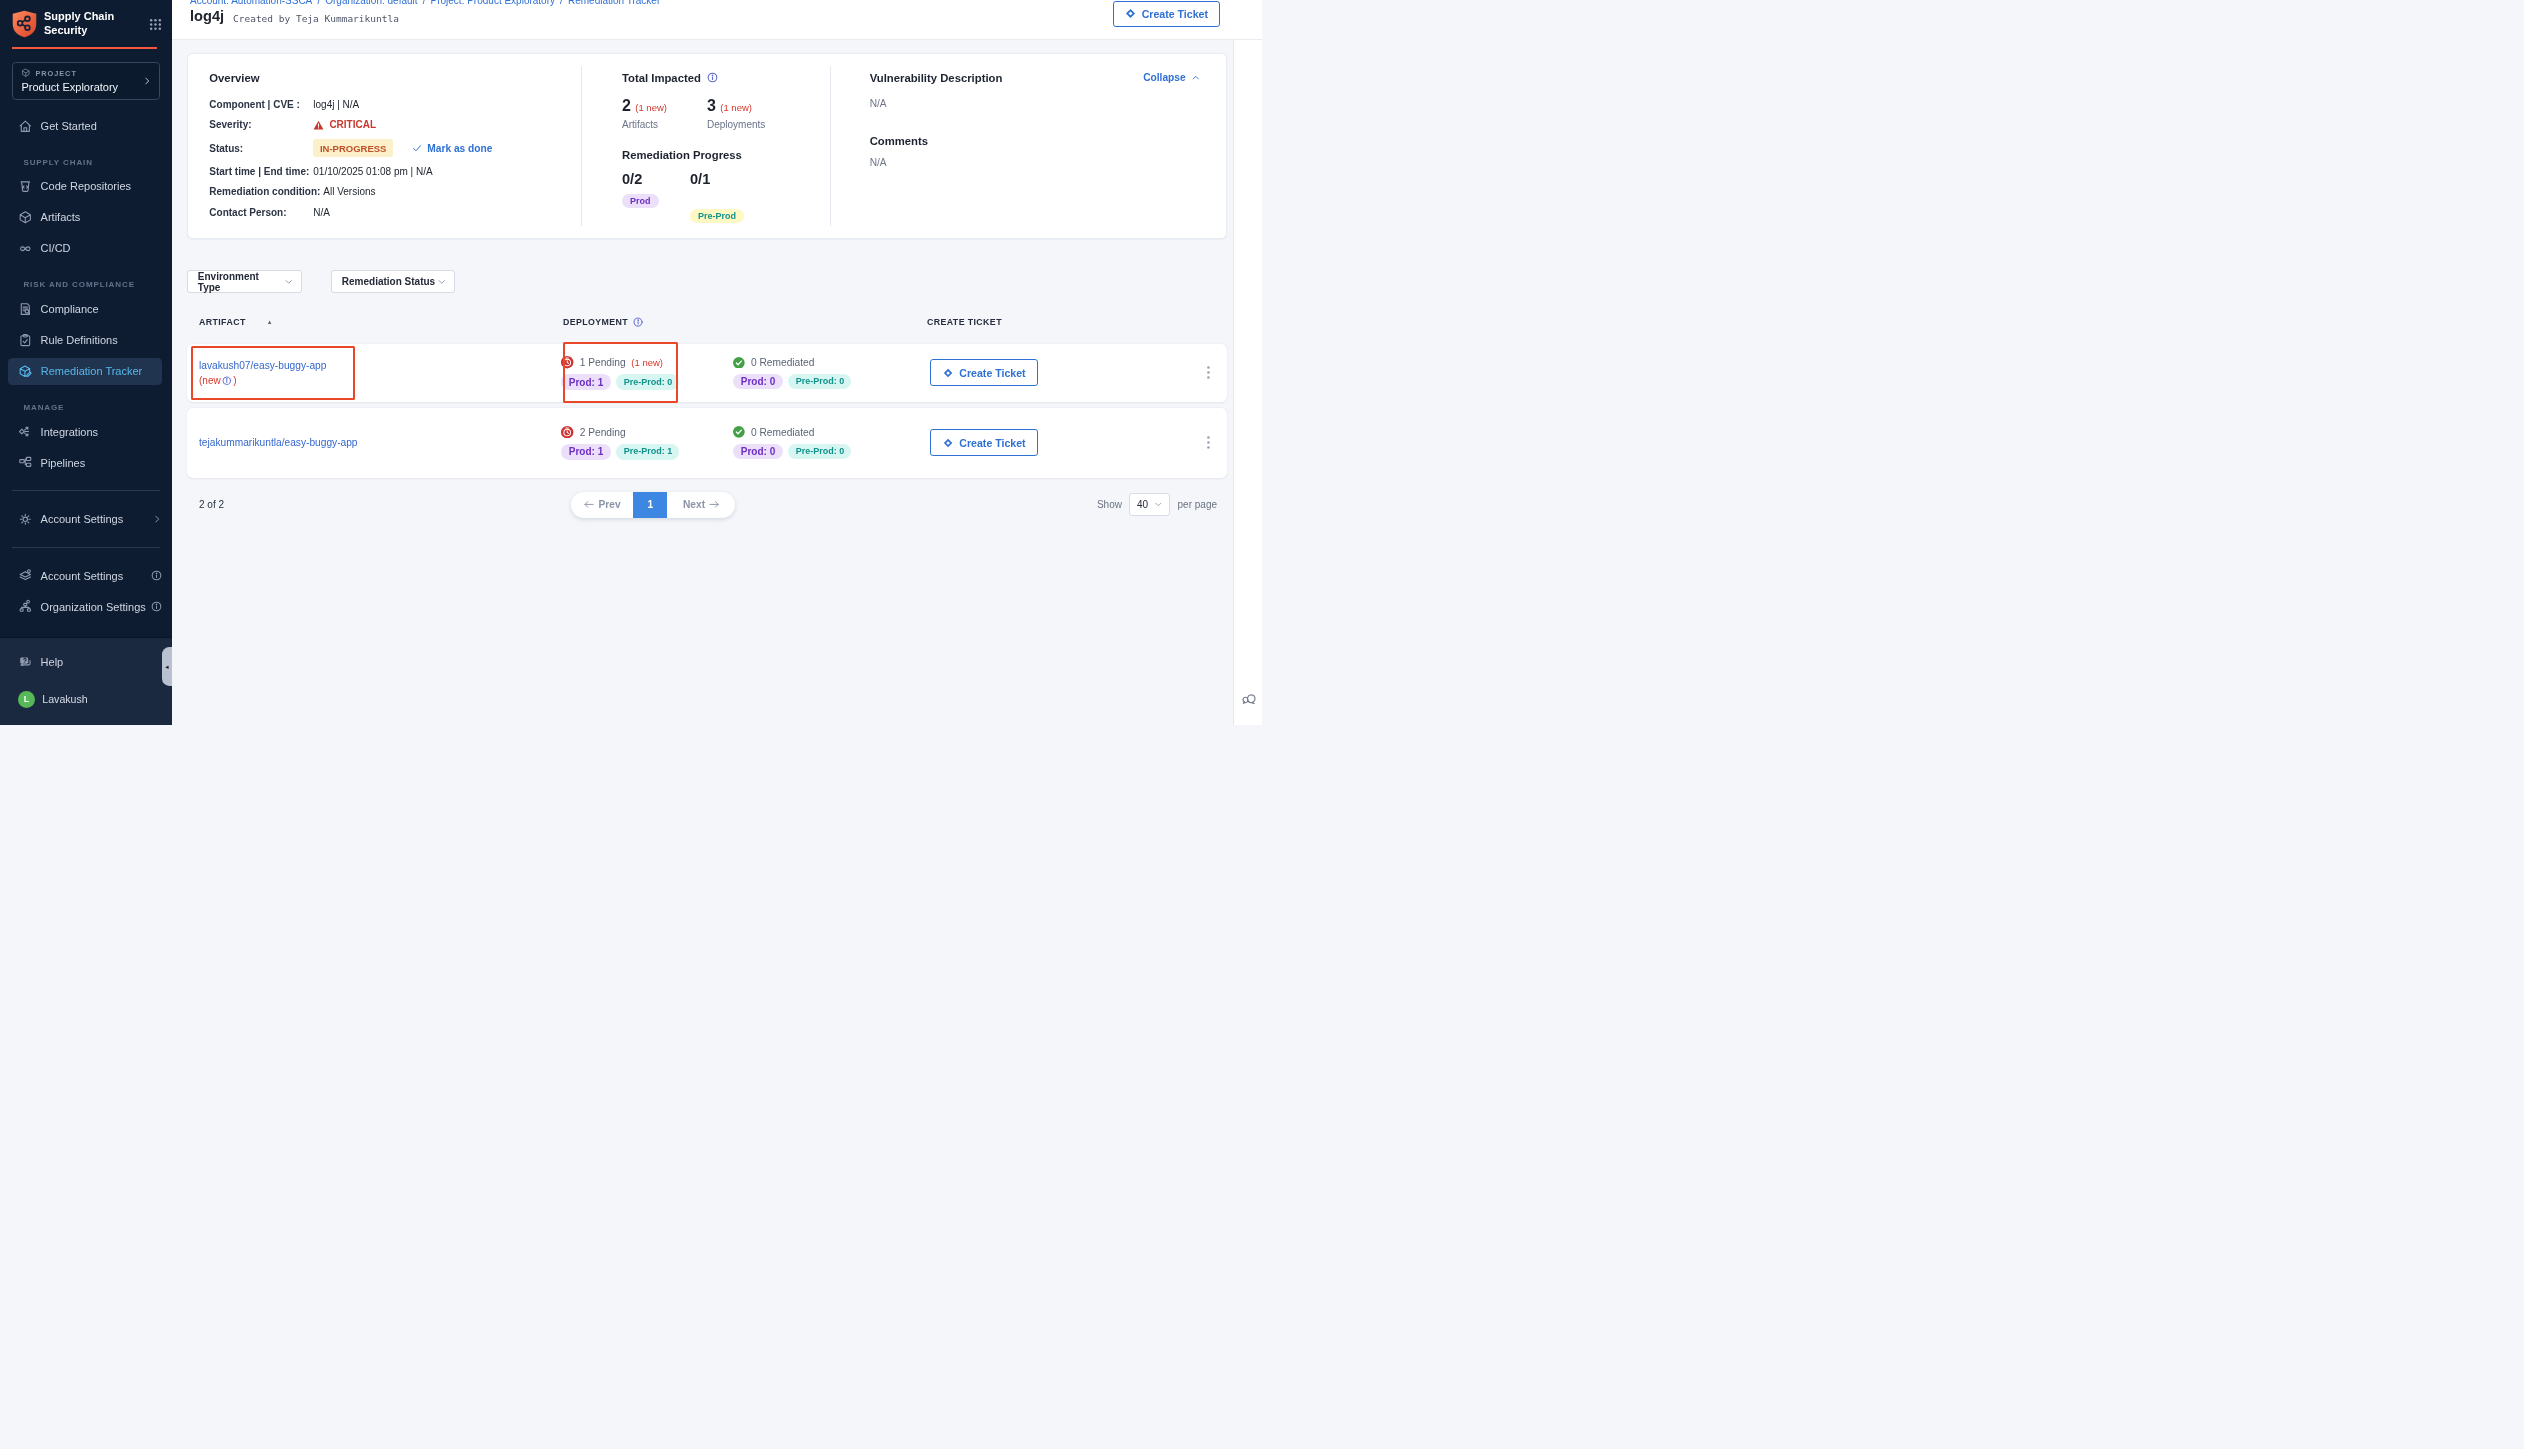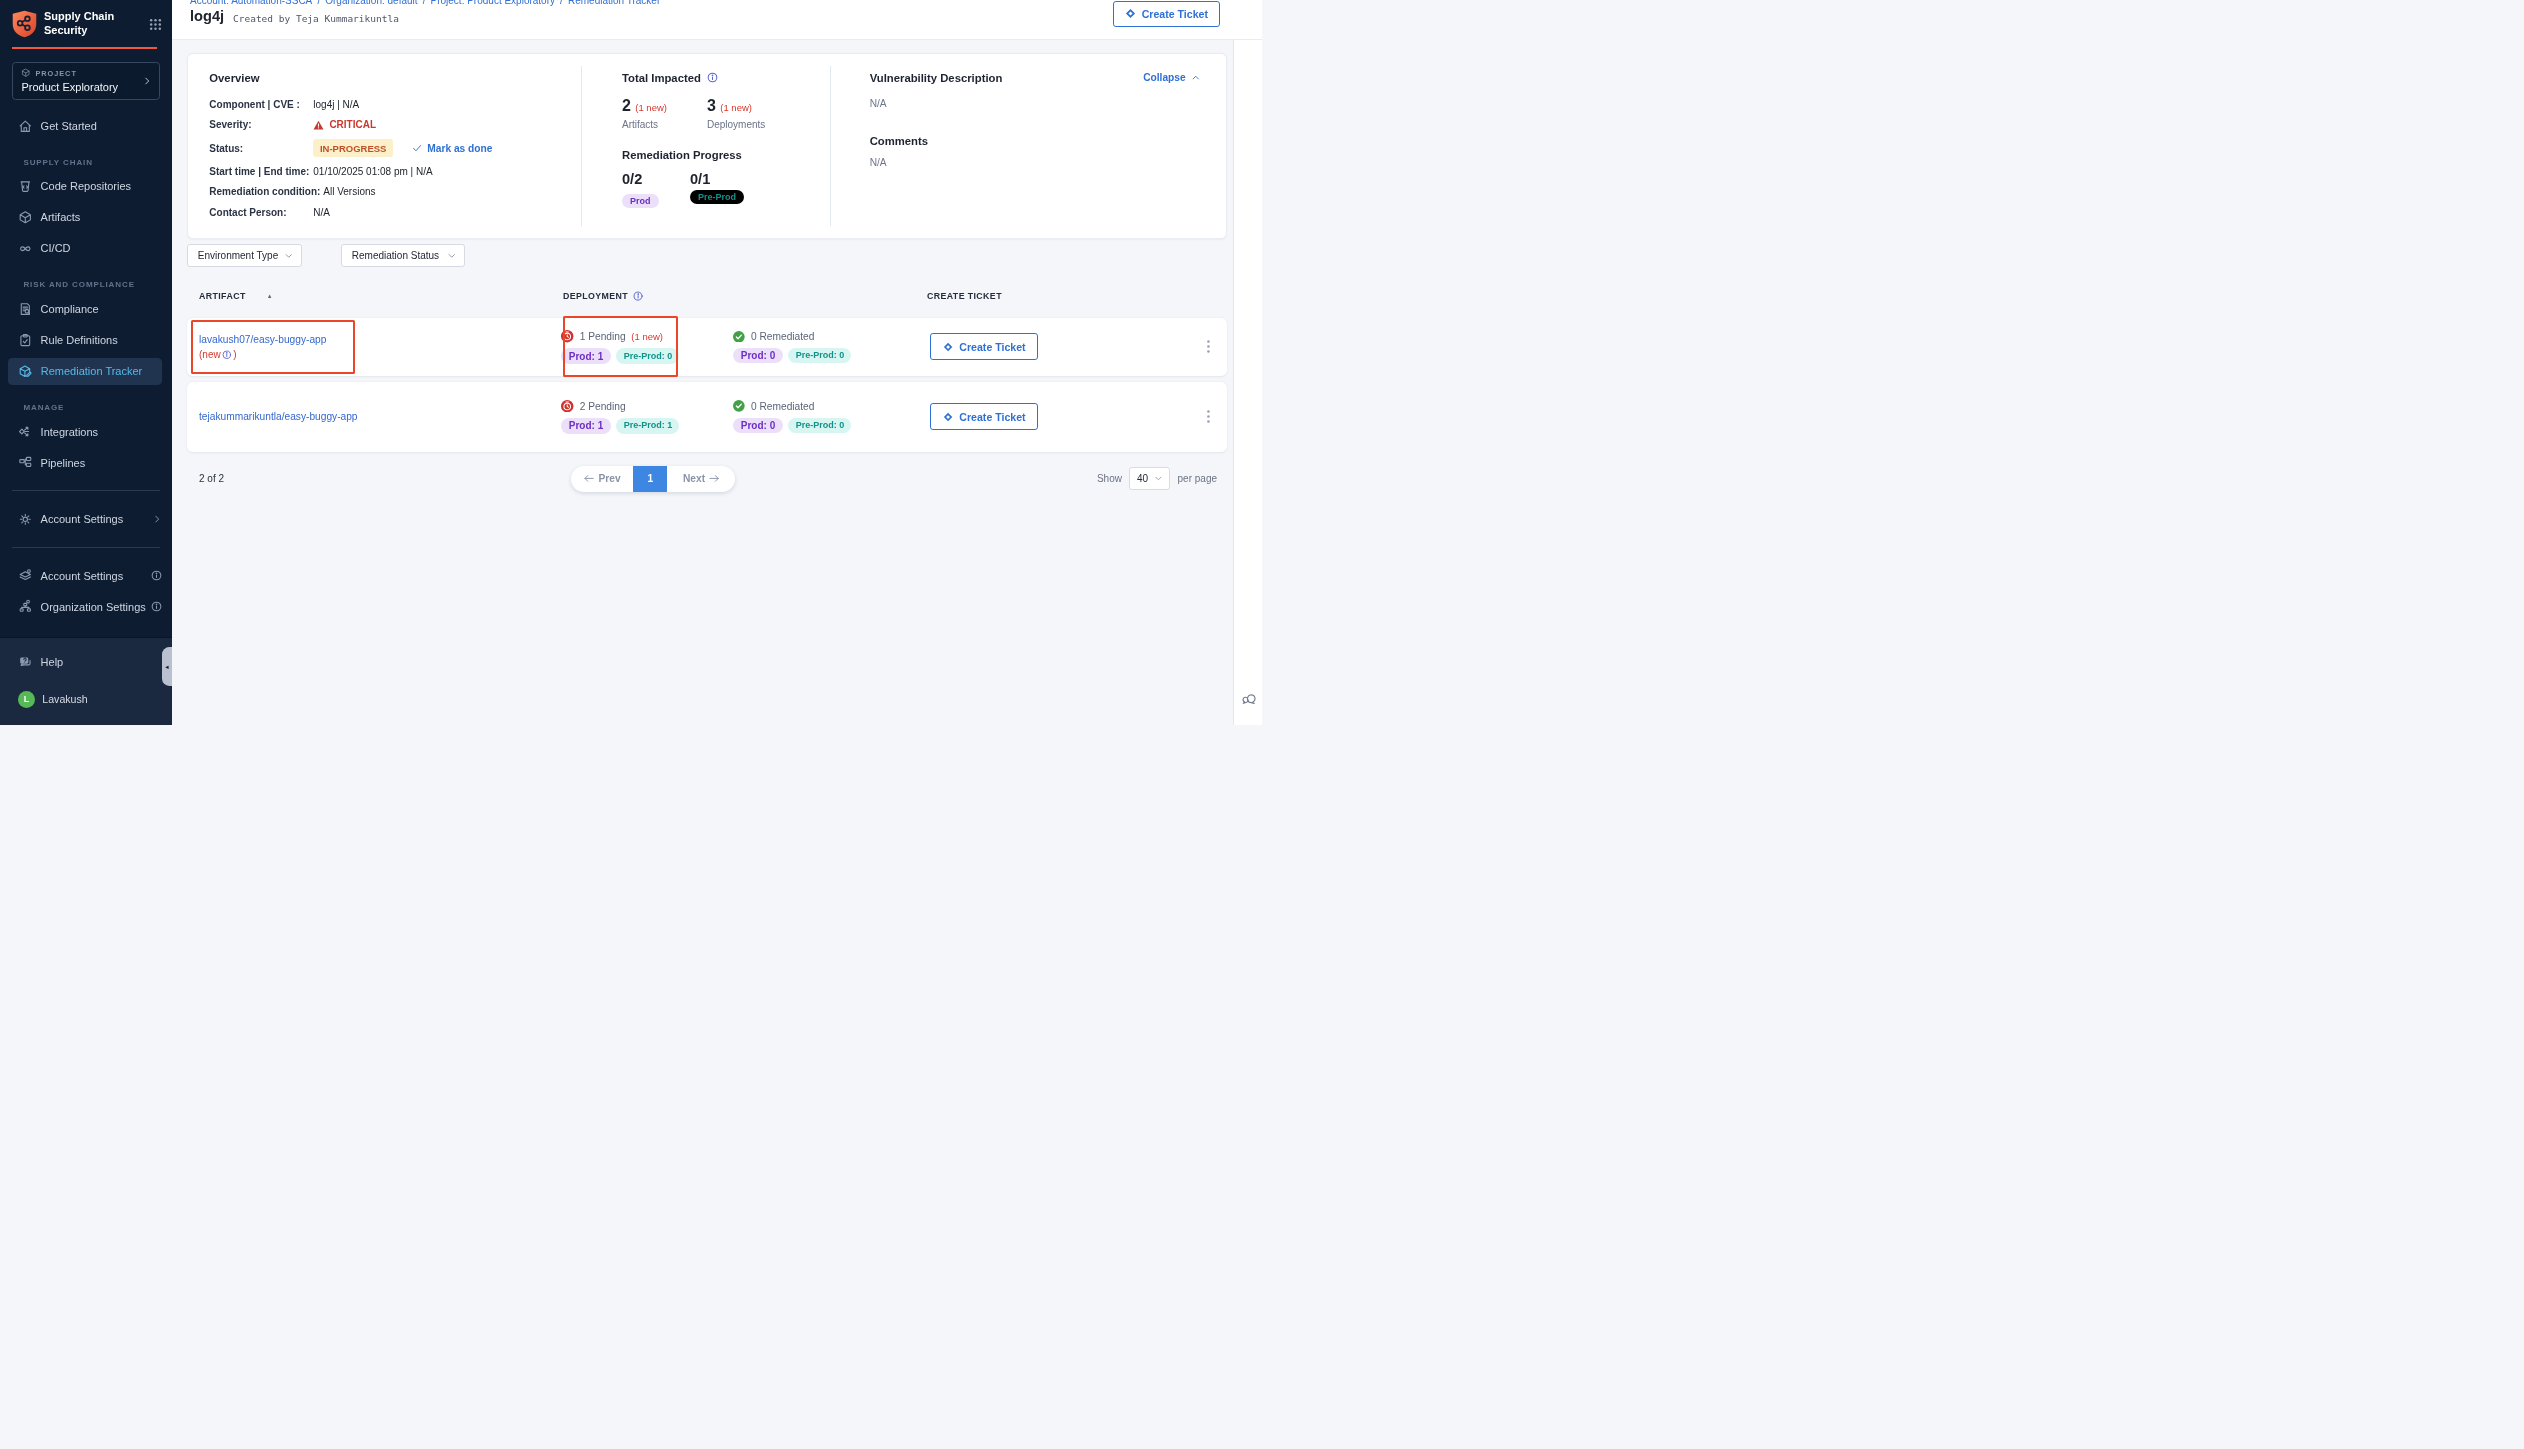--- a/index.html
+++ b/index.html
@@ -86,30 +86,30 @@
   .num-group1 { width:85px; }
   .num-line { font-size:16px; font-weight:bold; color:#1d222c; display:flex; align-items:baseline; }
   .new-red { font-size:9.5px; color:#d6382c; font-weight:normal; margin-left:4.4px; }
   .num-label { font-size:10px; color:#6a7388; margin-top:4.4px; }
   .prog-title { font-size:11.3px; font-weight:bold; color:#1d2330; margin-top:19px; }
   .progress { display:flex; margin-top:10.2px; }
   .prog-group1 { width:68px; }
   .prog-val { font-size:14.6px; font-weight:bold; color:#1d222c; }
   .badge-prod { display:inline-block; background:#ecdff9; color:#6d2fc4; font-size:9px;
     font-weight:bold; padding:2.2px 8px; border-radius:8.8px; margin-top:6.6px; }
-  .badge-pre { display:inline-block; background:#000000; color:#12918a; font-size:9px;
-    font-weight:bold; padding:2.2px 8px; border-radius:8.8px; margin-top:3px; }
+  .badge-pre { display:inline-block; background:#fef9c3; color:#12918a; font-size:9px;
+    font-weight:bold; padding:2.2px 8px; border-radius:8.8px; margin-top:22px; }
   .col3-head { display:flex; align-items:center; justify-content:space-between; }
   .collapse-link { color:#2f70d4; font-size:10.2px; font-weight:bold; cursor:pointer;
     display:flex; align-items:center; gap:5.1px; }
   .na { font-size:10.2px; color:#6e7689; }
   .mt20 { margin-top:14.6px; } .mt36 { margin-top:26px; } .mt14 { margin-top:10.2px; }
 
   
-  .filters { display:flex; gap:39px; margin-top:5px; }
+  .filters { display:flex; gap:29px; margin-top:31px;font-weight:bold; }
   .filter-box { height:23.4px; background:#fff; border:0.7px solid #d5dae3; border-radius:2.9px;
     display:flex; align-items:center; justify-content:space-between; padding:0 8px 0 9.5px;
     font-size:10px; color:#232936; cursor:pointer; }
   .filter-env { width:115px; } .filter-rem { width:124px; }
 
   
   .thead { display:flex; align-items:center; margin-top:23.4px; padding:0 10.2px 0 11.7px;
     font-size:8.8px; font-weight:bold; color:#252c3d; letter-spacing:0.4px; }
   .th-art { width:364px; display:flex; align-items:center; gap:21px; }
   .th-dep { width:364px; display:flex; align-items:center; gap:5.1px; }

